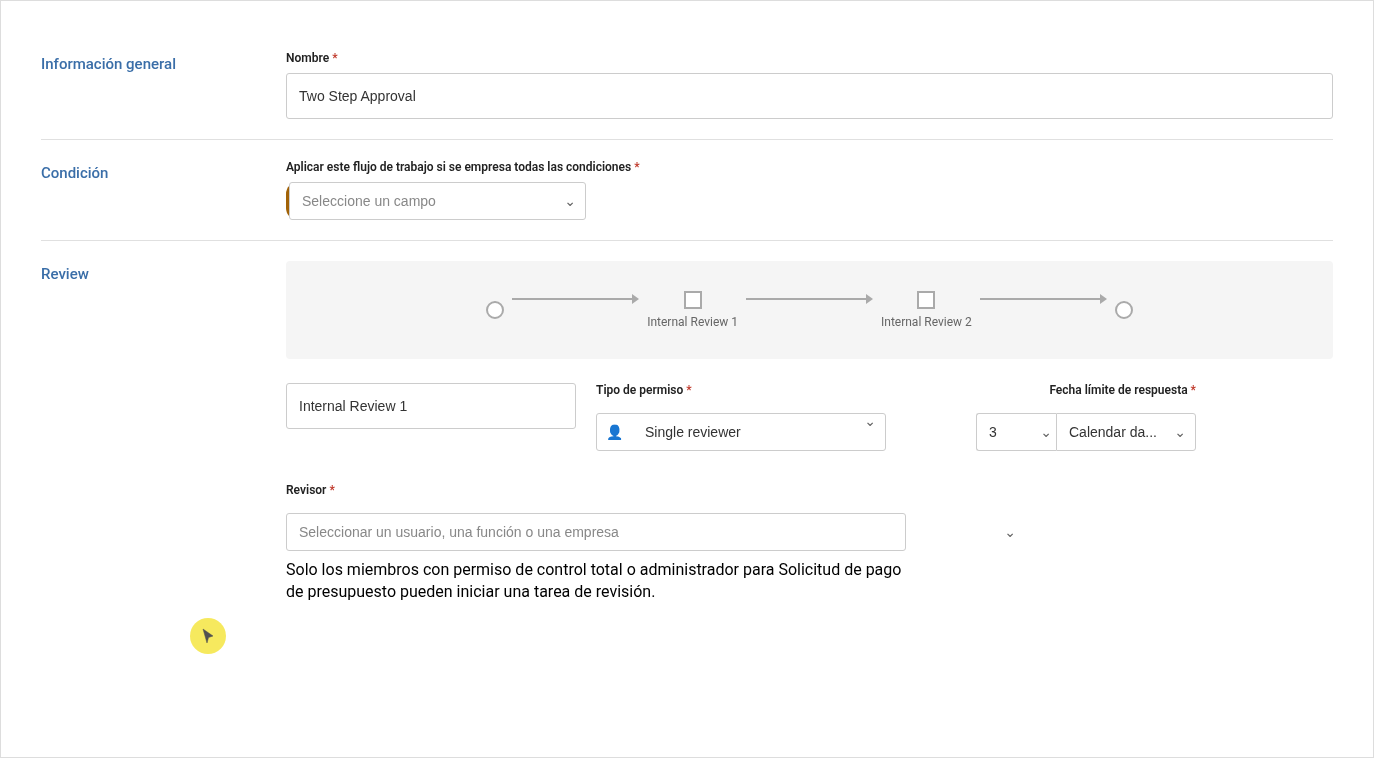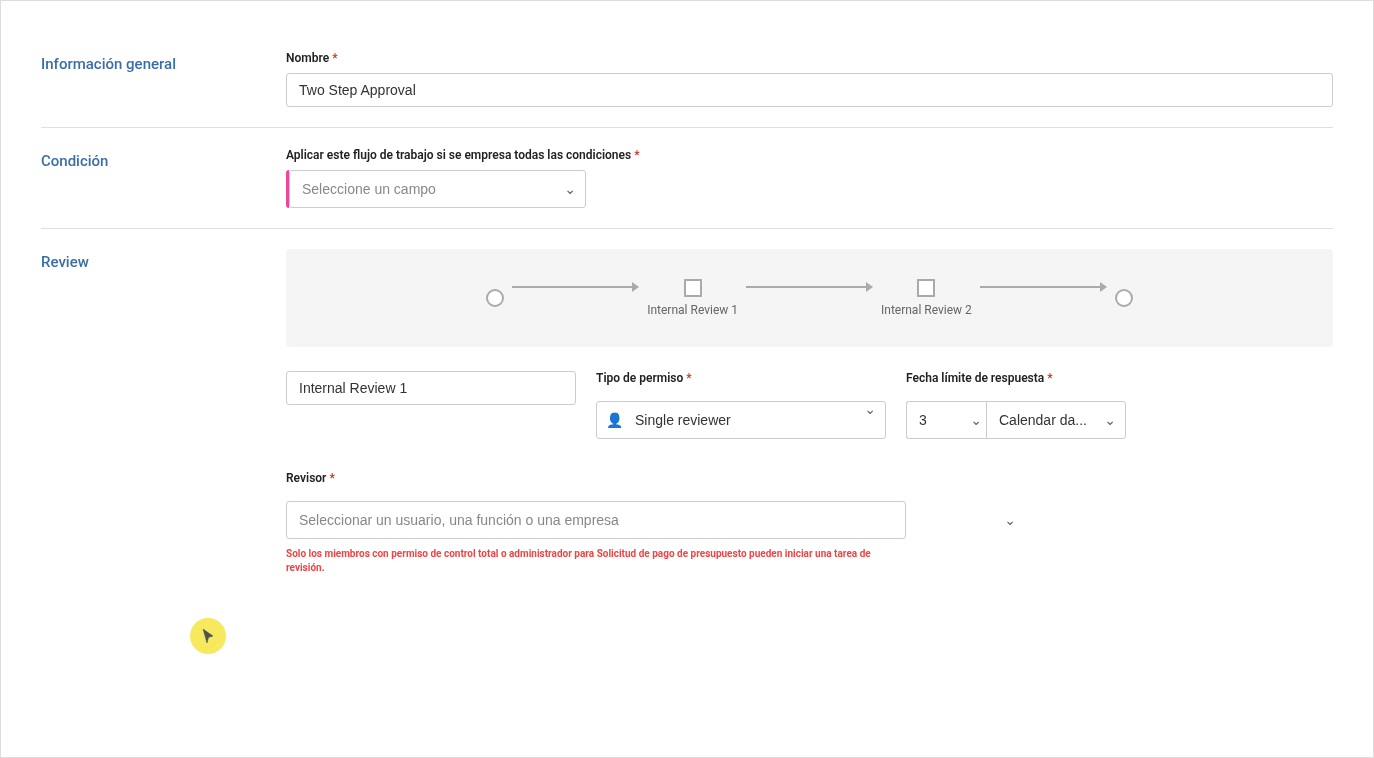--- a/index.html
+++ b/index.html
@@ -45,21 +45,21 @@
       margin-bottom: 8px;
     }
     .field-label .required {
       color: #c0392b;
       margin-left: 3px;
     }
 
     
     .text-input {
       width: 100%;
-      padding: 8px 12px;
+      padding: 14px 12px;
       border: 1px solid #ccc;
       border-radius: 3px;
       font-size: 14px;
       color: #333;
       outline: none;
     }
 
     
     .select-wrapper {
       position: relative;
@@ -84,22 +84,22 @@
     .select-input.full-width {
       width: 100%;
     }
     .chevron-icon {
       position: absolute;
       right: 10px;
       pointer-events: none;
       color: #666;
     }
     .select-left-border {
-      border-left: 3px solid #ec4899;
-      border-radius: 3px;
+      border-left: 3px solid #a16207;
+      border-radius: 12px;
     }
 
     
     .steps-diagram {
       background: #f5f5f5;
       border-radius: 4px;
       padding: 30px 20px;
       margin-bottom: 24px;
     }
     .steps-flow {
@@ -157,55 +157,54 @@
       gap: 20px;
       flex-wrap: wrap;
     }
     .step-form-col {
       display: flex;
       flex-direction: column;
       gap: 8px;
     }
     .step-form-col.col-name { width: 290px; }
     .step-form-col.col-tipo { width: 290px; }
-    .step-form-col.col-fecha { width: 290px; }
+    .step-form-col.col-fecha { width: 290px; align-items: flex-end; }
 
     .reviewer-row {
       margin-top: 32px;
       display: flex;
       flex-direction: column;
       gap: 8px;
     }
     .reviewer-row .select-wrapper {
       width: 620px;
     }
     .helper-text {
-      font-size: 10px;
-      color: #ef4444;
+      font-size: 16px;
+      color: #000000;
       max-width: 620px;
       line-height: 1.4;
-      font-weight: bold;
     }
 
     
     .reviewer-select-wrapper {
       position: relative;
       width: 290px;
     }
     .reviewer-select-icon {
       position: absolute;
       left: 10px;
       top: 50%;
       transform: translateY(-50%);
       color: #555;
       font-size: 14px;
       pointer-events: none;
     }
     .reviewer-select-wrapper select {
-      padding-left: 38px;
+      padding-left: 48px;
     }
 
     
     .date-row {
       display: flex;
       gap: 0;
     }
     .num-select {
       width: 80px;
       border-right: none;

